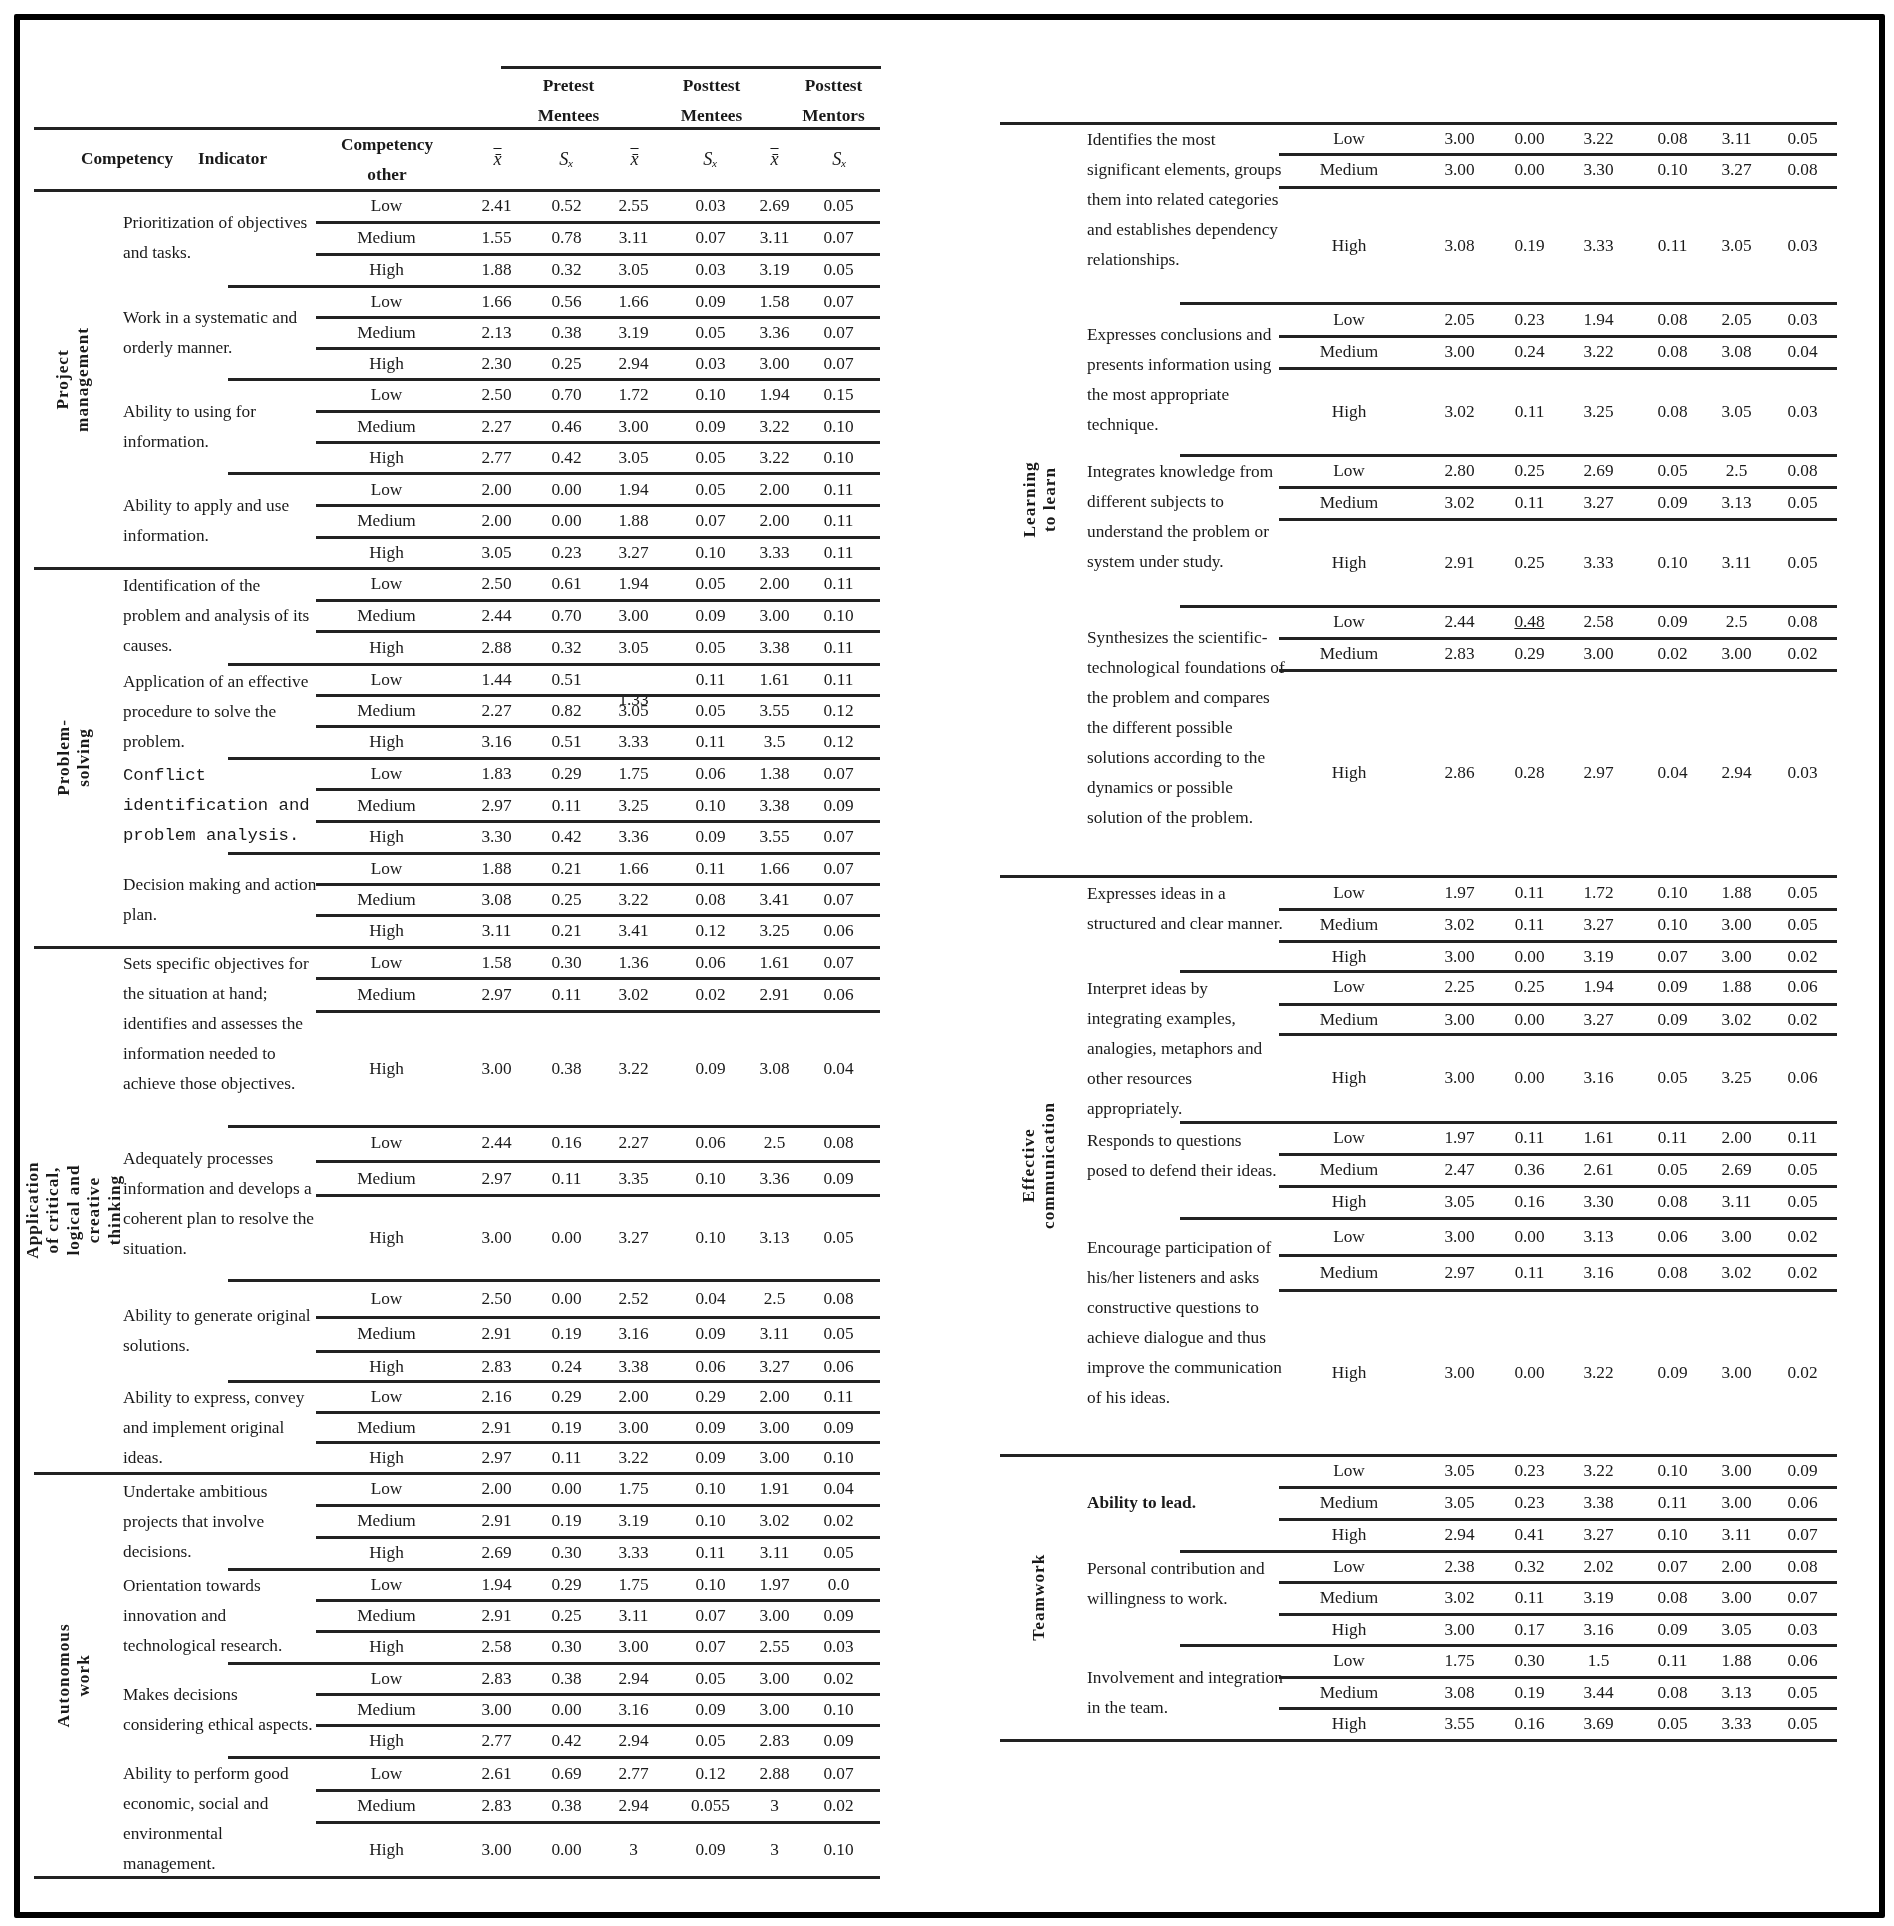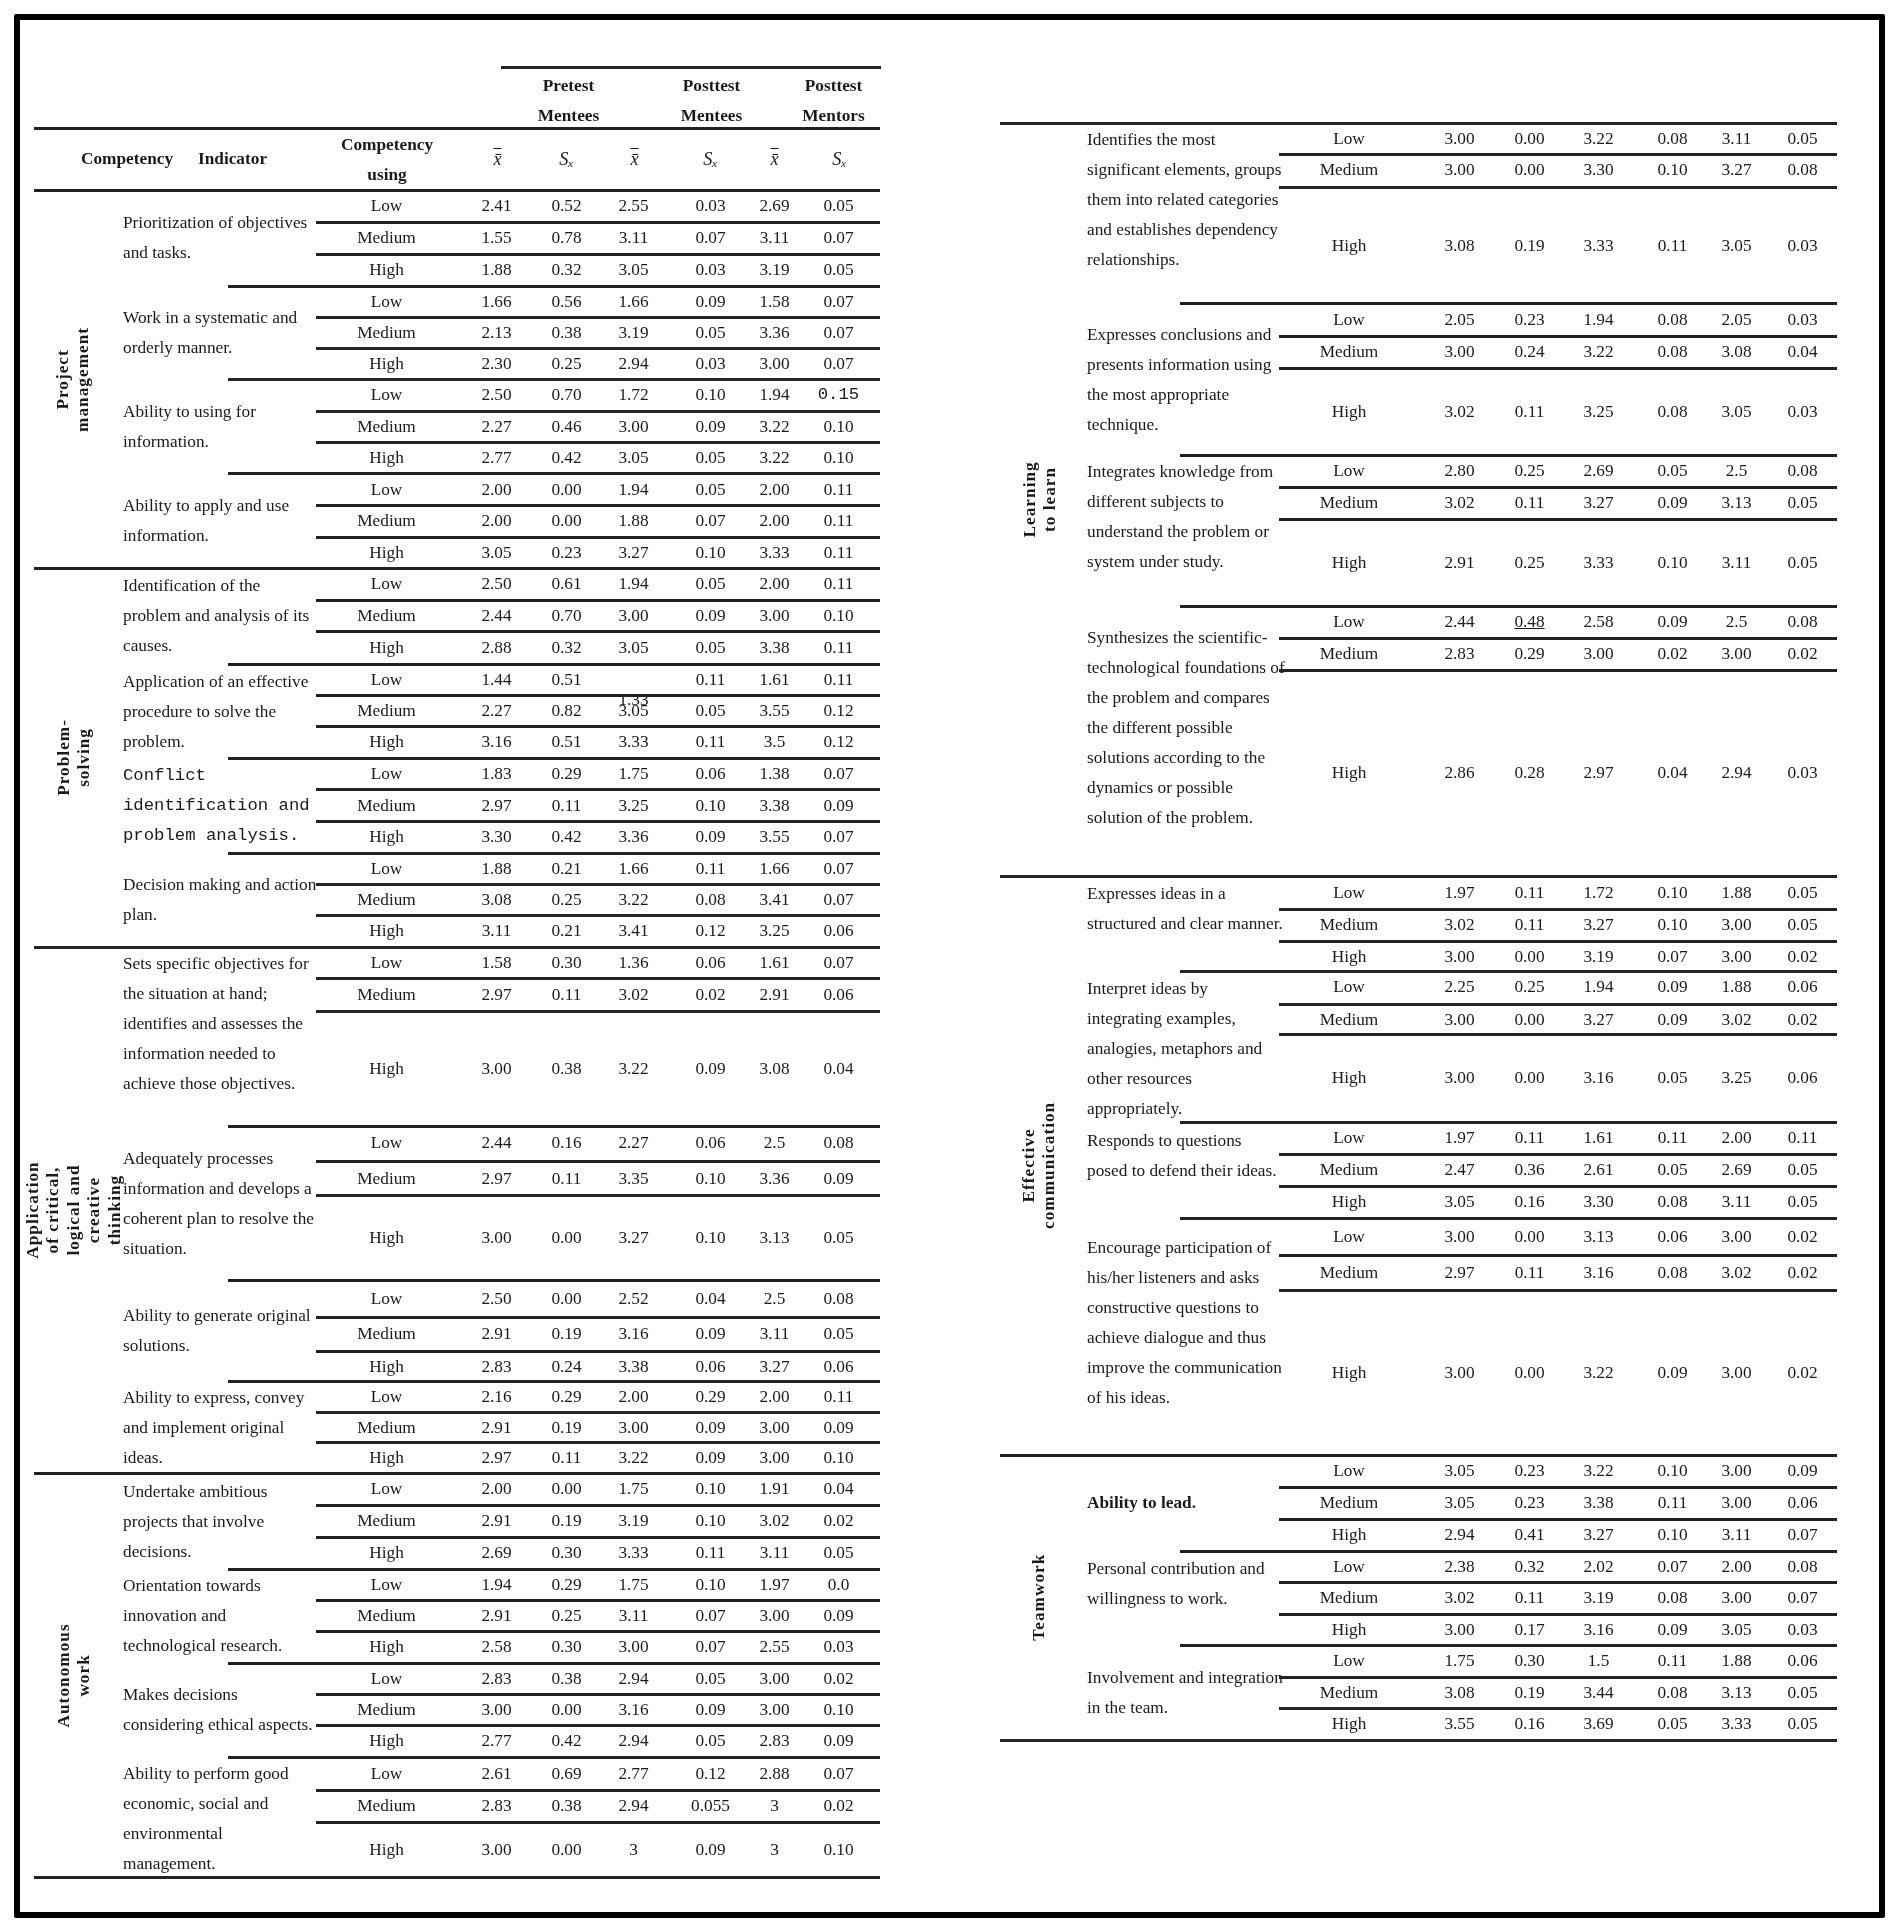--- a/index.html
+++ b/index.html
@@ -39,21 +39,21 @@
     <div>Posttest</div>
     <div>Mentors</div>
   </div>
 
   <div class="hline" style="left:34px;top:127px;width:846px;"></div>
 
   <div class="hdr" style="left:71px;top:144px;width:112px;">Competency</div>
   <div class="hdr" style="left:189px;top:144px;width:87px;">Indicator</div>
   <div class="hdr" style="left:331px;top:130px;width:112px;">
     <div>Competency</div>
-    <div>using</div>
+    <div>other</div>
   </div>
   <div class="sym bar" style="left:482px;top:149px;width:31px;">x̄</div>
   <div class="sym" style="left:551px;top:149px;width:31px;">Sₓ</div>
   <div class="sym bar" style="left:619px;top:149px;width:31px;">x̄</div>
   <div class="sym" style="left:695px;top:149px;width:31px;">Sₓ</div>
   <div class="sym bar" style="left:759px;top:149px;width:31px;">x̄</div>
   <div class="sym" style="left:824px;top:149px;width:31px;">Sₓ</div>
 
   <div class="hline" style="left:34px;top:189px;width:846px;"></div>
 
@@ -138,21 +138,21 @@
       </div>
       <div class="ind" style="left: 123px; width: 194px; top: 397px;">Ability to using for information.</div>
       <div class="hline" style="left: 228px; top: 472px; width: 652px;"></div>
       <div>
         <div class="cell" style="left: 316px; width: 141px; top: 379px; height: 32px;">Low</div>
         <div class="cell" style="left: 466px; width: 61px; top: 379px; height: 32px;">2.50</div>
         <div class="cell" style="left: 536px; width: 61px; top: 379px; height: 32px;">0.70</div>
         <div class="cell" style="left: 603px; width: 61px; top: 379px; height: 32px;">1.72</div>
         <div class="cell" style="left: 680px; width: 61px; top: 379px; height: 32px;">0.10</div>
         <div class="cell" style="left: 744px; width: 61px; top: 379px; height: 32px;">1.94</div>
-        <div class="cell" style="left: 808px; width: 61px; top: 379px; height: 32px; font-family: Liberation Mono, monospace;">0.15</div>
+        <div class="cell" style="left: 808px; width: 61px; top: 379px; height: 32px;">0.15</div>
       </div>
       <div class="hline" style="left: 316px; top: 410px; width: 564px;"></div>
       <div>
         <div class="cell" style="left: 316px; width: 141px; top: 411px; height: 32px;">Medium</div>
         <div class="cell" style="left: 466px; width: 61px; top: 411px; height: 32px;">2.27</div>
         <div class="cell" style="left: 536px; width: 61px; top: 411px; height: 32px;">0.46</div>
         <div class="cell" style="left: 603px; width: 61px; top: 411px; height: 32px;">3.00</div>
         <div class="cell" style="left: 680px; width: 61px; top: 411px; height: 32px;">0.09</div>
         <div class="cell" style="left: 744px; width: 61px; top: 411px; height: 32px;">3.22</div>
         <div class="cell" style="left: 808px; width: 61px; top: 411px; height: 32px;">0.10</div>

